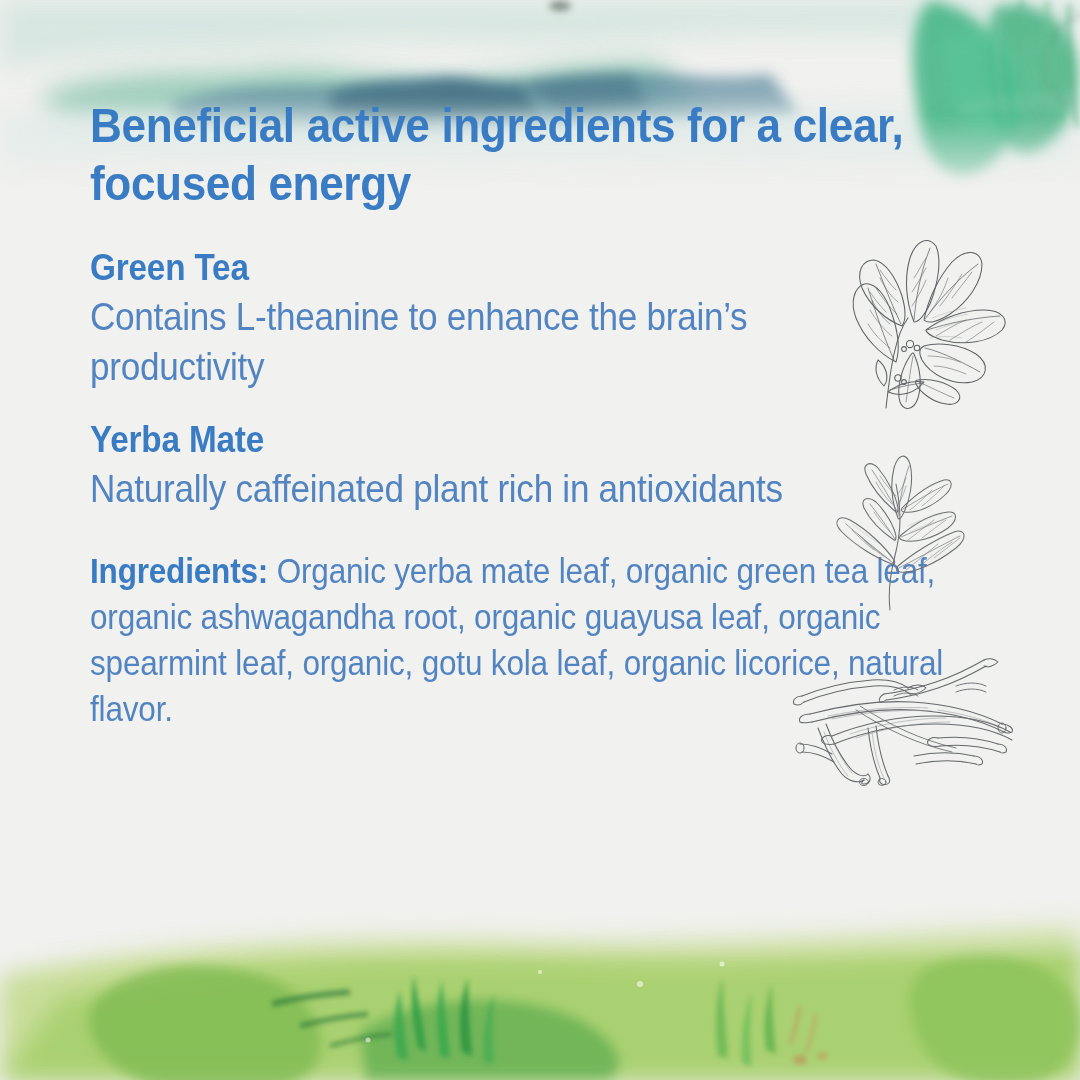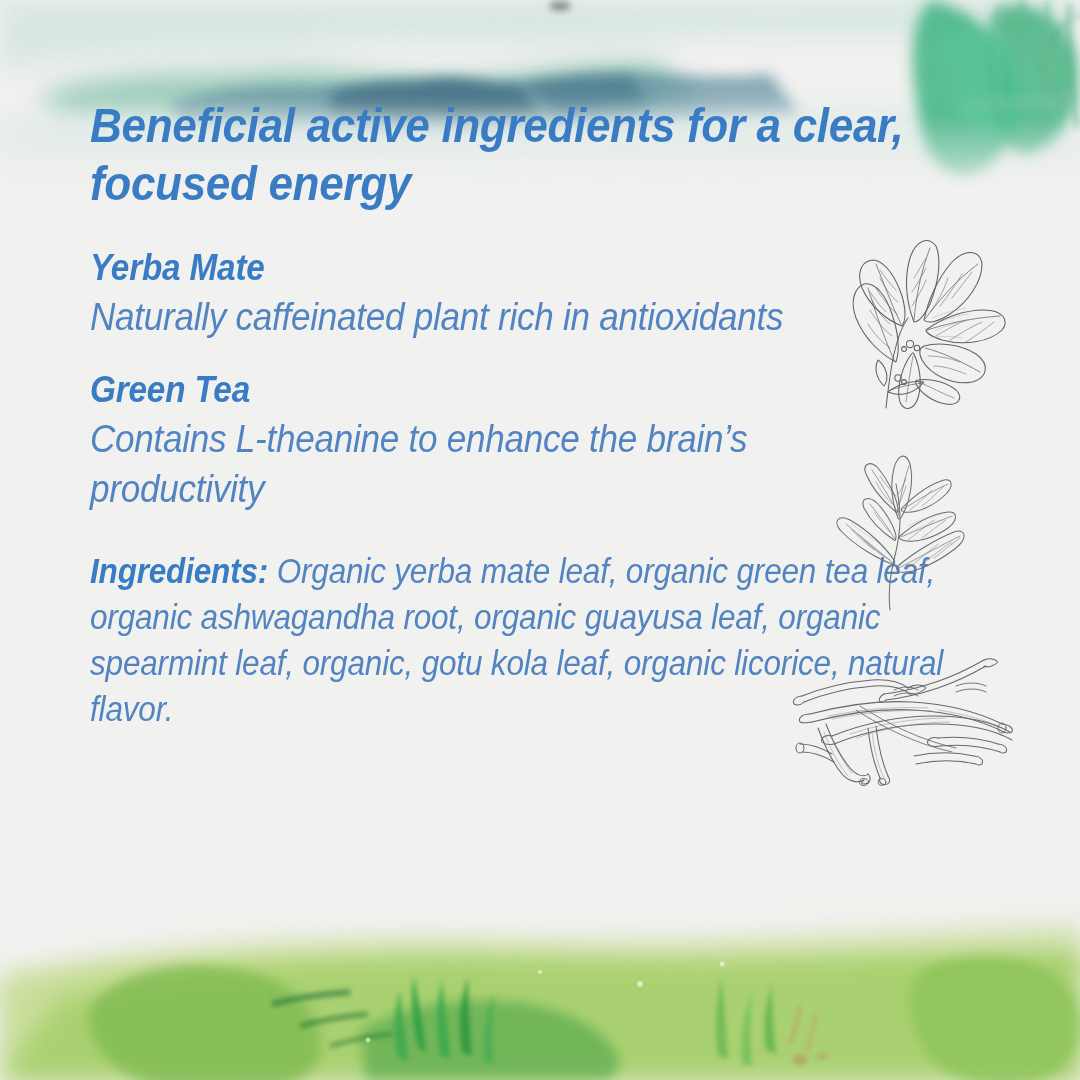--- a/index.html
+++ b/index.html
@@ -13,21 +13,20 @@
     font-family: "Liberation Sans", sans-serif;
     overflow: hidden;
   }
 
   #page {
     position: relative;
     width: 1080px;
     height: 1080px;
     background: #f1f1ef;
     overflow: hidden;
-    font-style: italic;
   }
 
   
   .wc-band {
     position: absolute;
     left: 0;
     width: 1080px;
     pointer-events: none;
   }
   #wc-top {
@@ -242,27 +241,27 @@
         </g>
       </g>
     </svg>
   </div>
 
   <div id="content">
 
     <h1 class="headline">Beneficial active ingredients for a clear, focused energy</h1>
 
     <div class="section">
+      <h2 class="sec-title">Green Tea</h2>
+      <p class="sec-body">Contains L-theanine to enhance the brain’s productivity</p>
+    </div>
+
+    <div class="section">
       <h2 class="sec-title">Yerba Mate</h2>
       <p class="sec-body">Naturally caffeinated plant rich in antioxidants</p>
-    </div>
-
-    <div class="section">
-      <h2 class="sec-title">Green Tea</h2>
-      <p class="sec-body">Contains L-theanine to enhance the brain’s productivity</p>
     </div>
 
 
     <p id="ingredients-block"><span id="ingredients-label">Ingredients:</span><span id="ingredients-text"> Organic yerba mate leaf, organic green tea leaf, organic ashwagandha root, organic guayusa leaf, organic spearmint leaf, organic, gotu kola leaf, organic licorice, natural flavor.</span></p>
 
   </div>
 
   <div class="botanical" id="bot-yerba">
     <svg viewBox="0 0 196 190">
       <g fill="none" stroke="#5f6366" stroke-width="1.05" stroke-linecap="round" stroke-linejoin="round">

